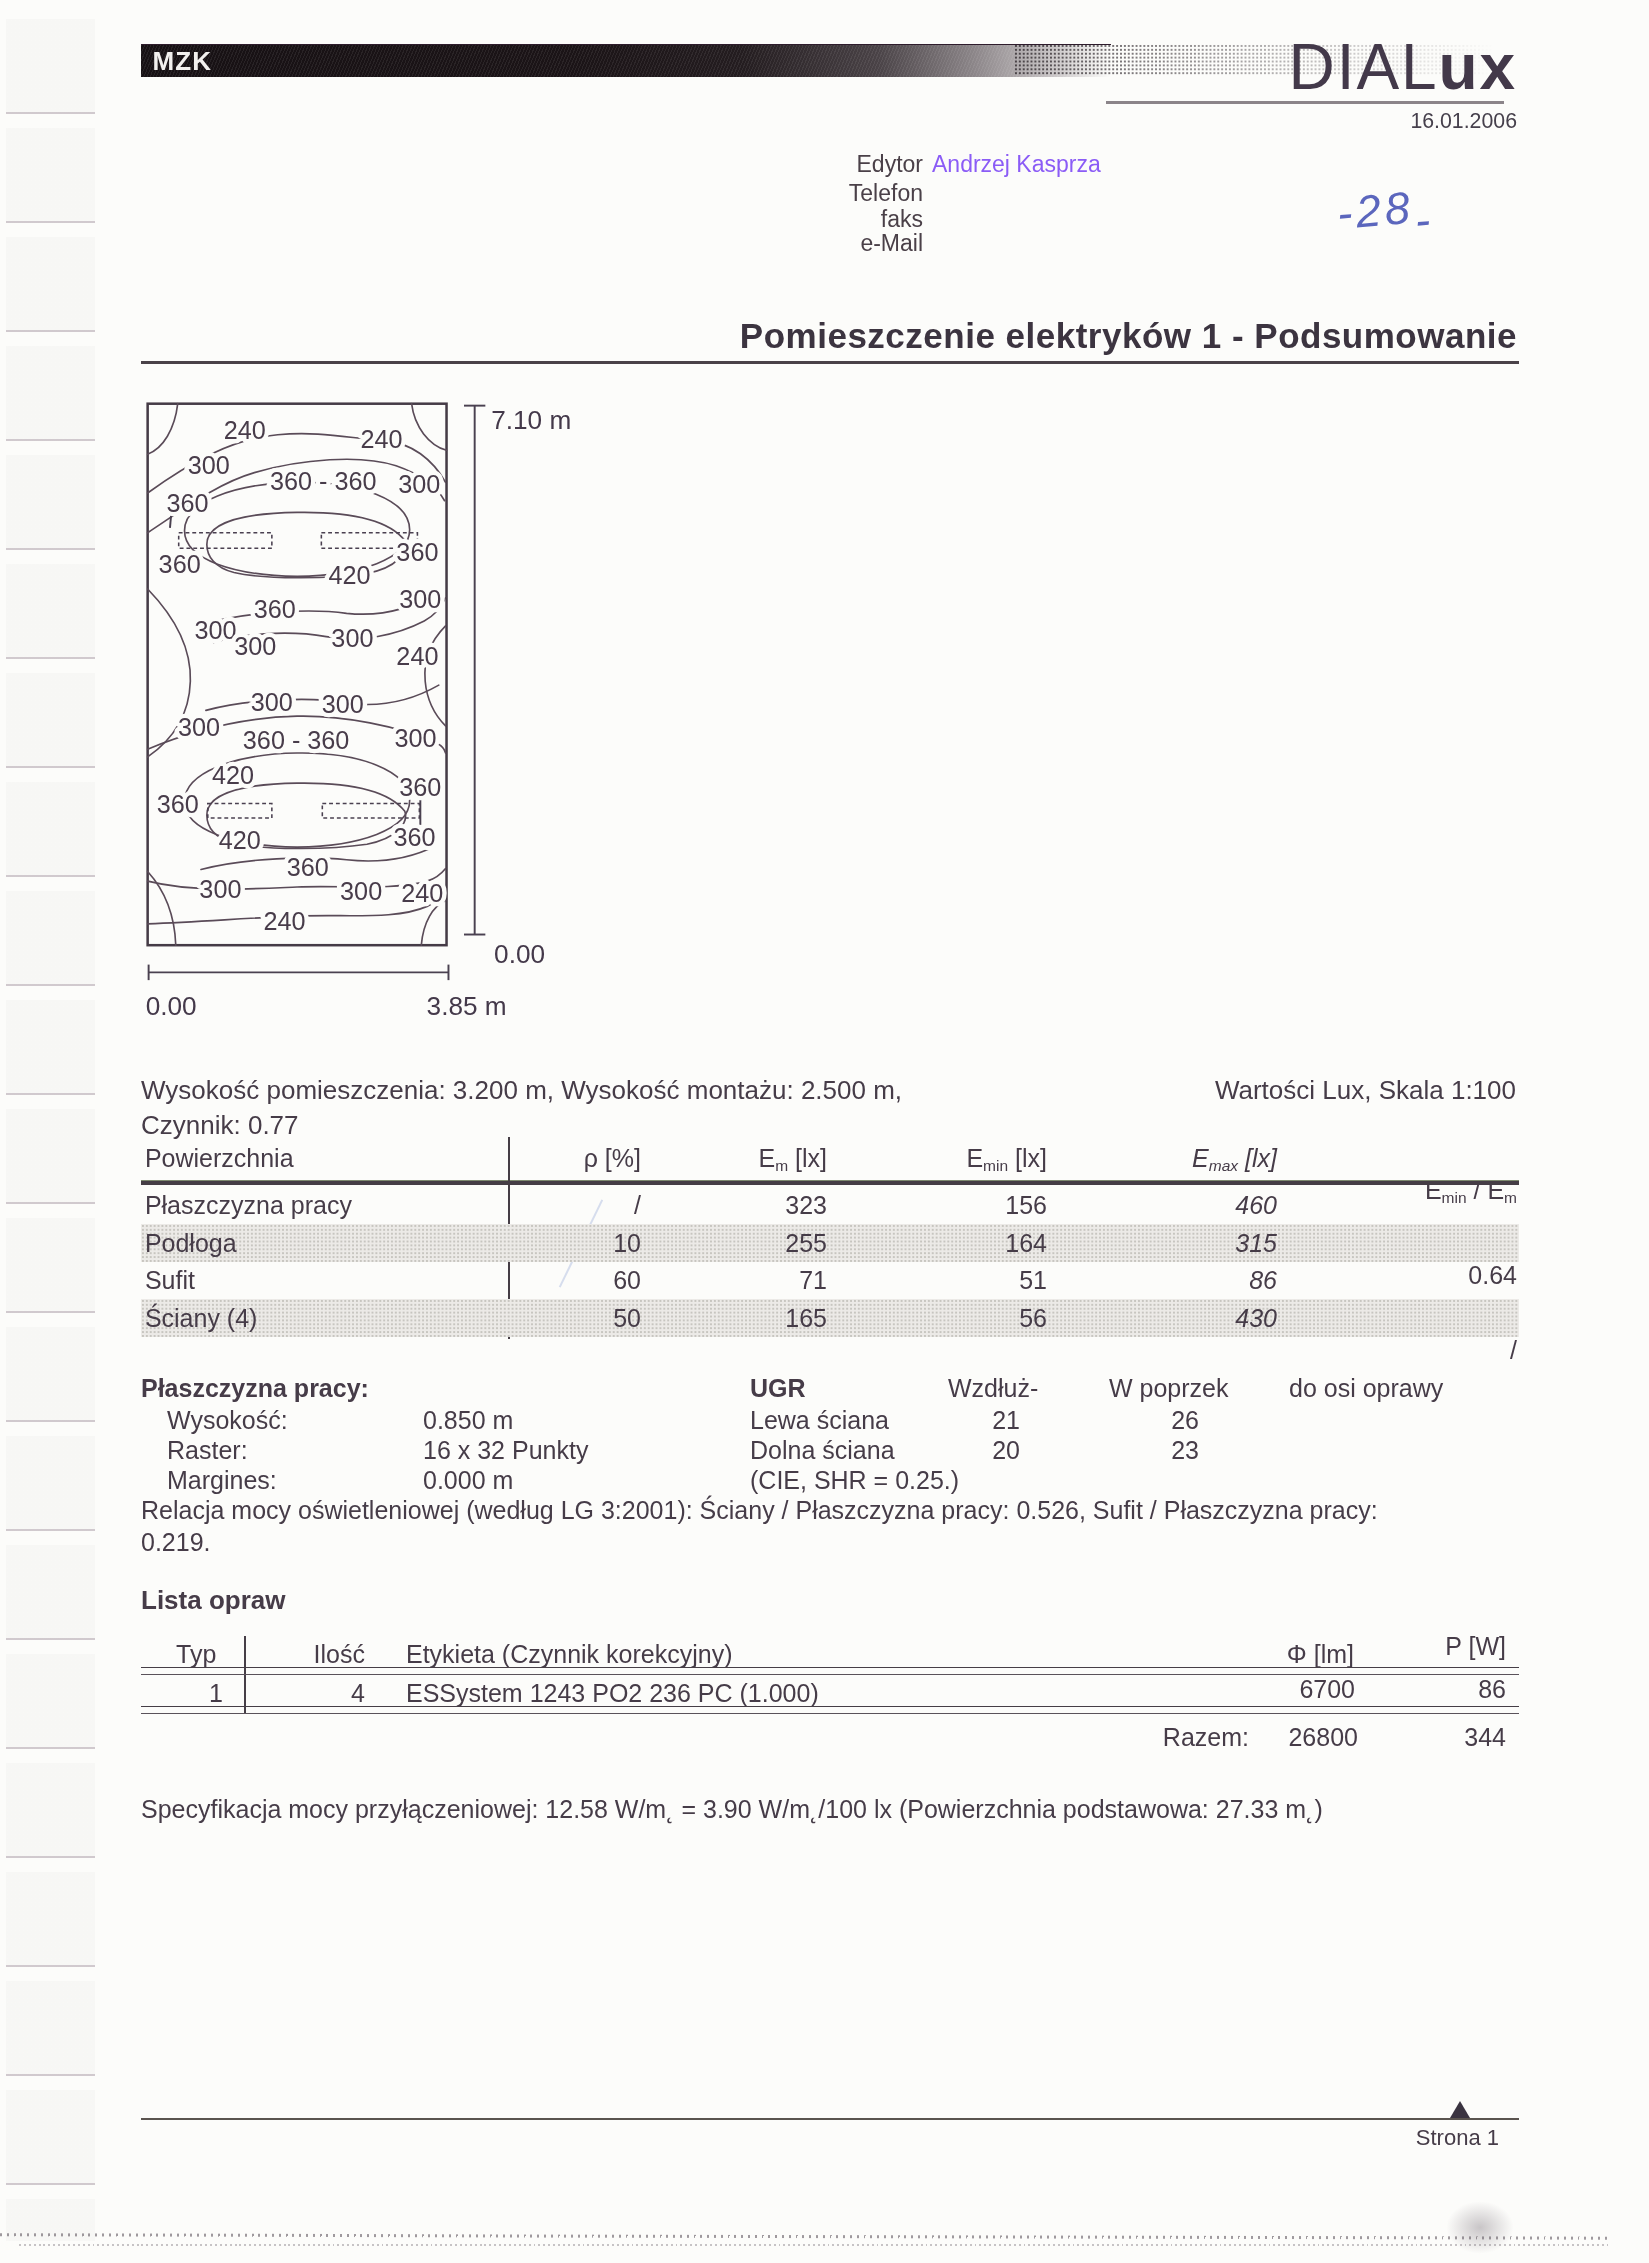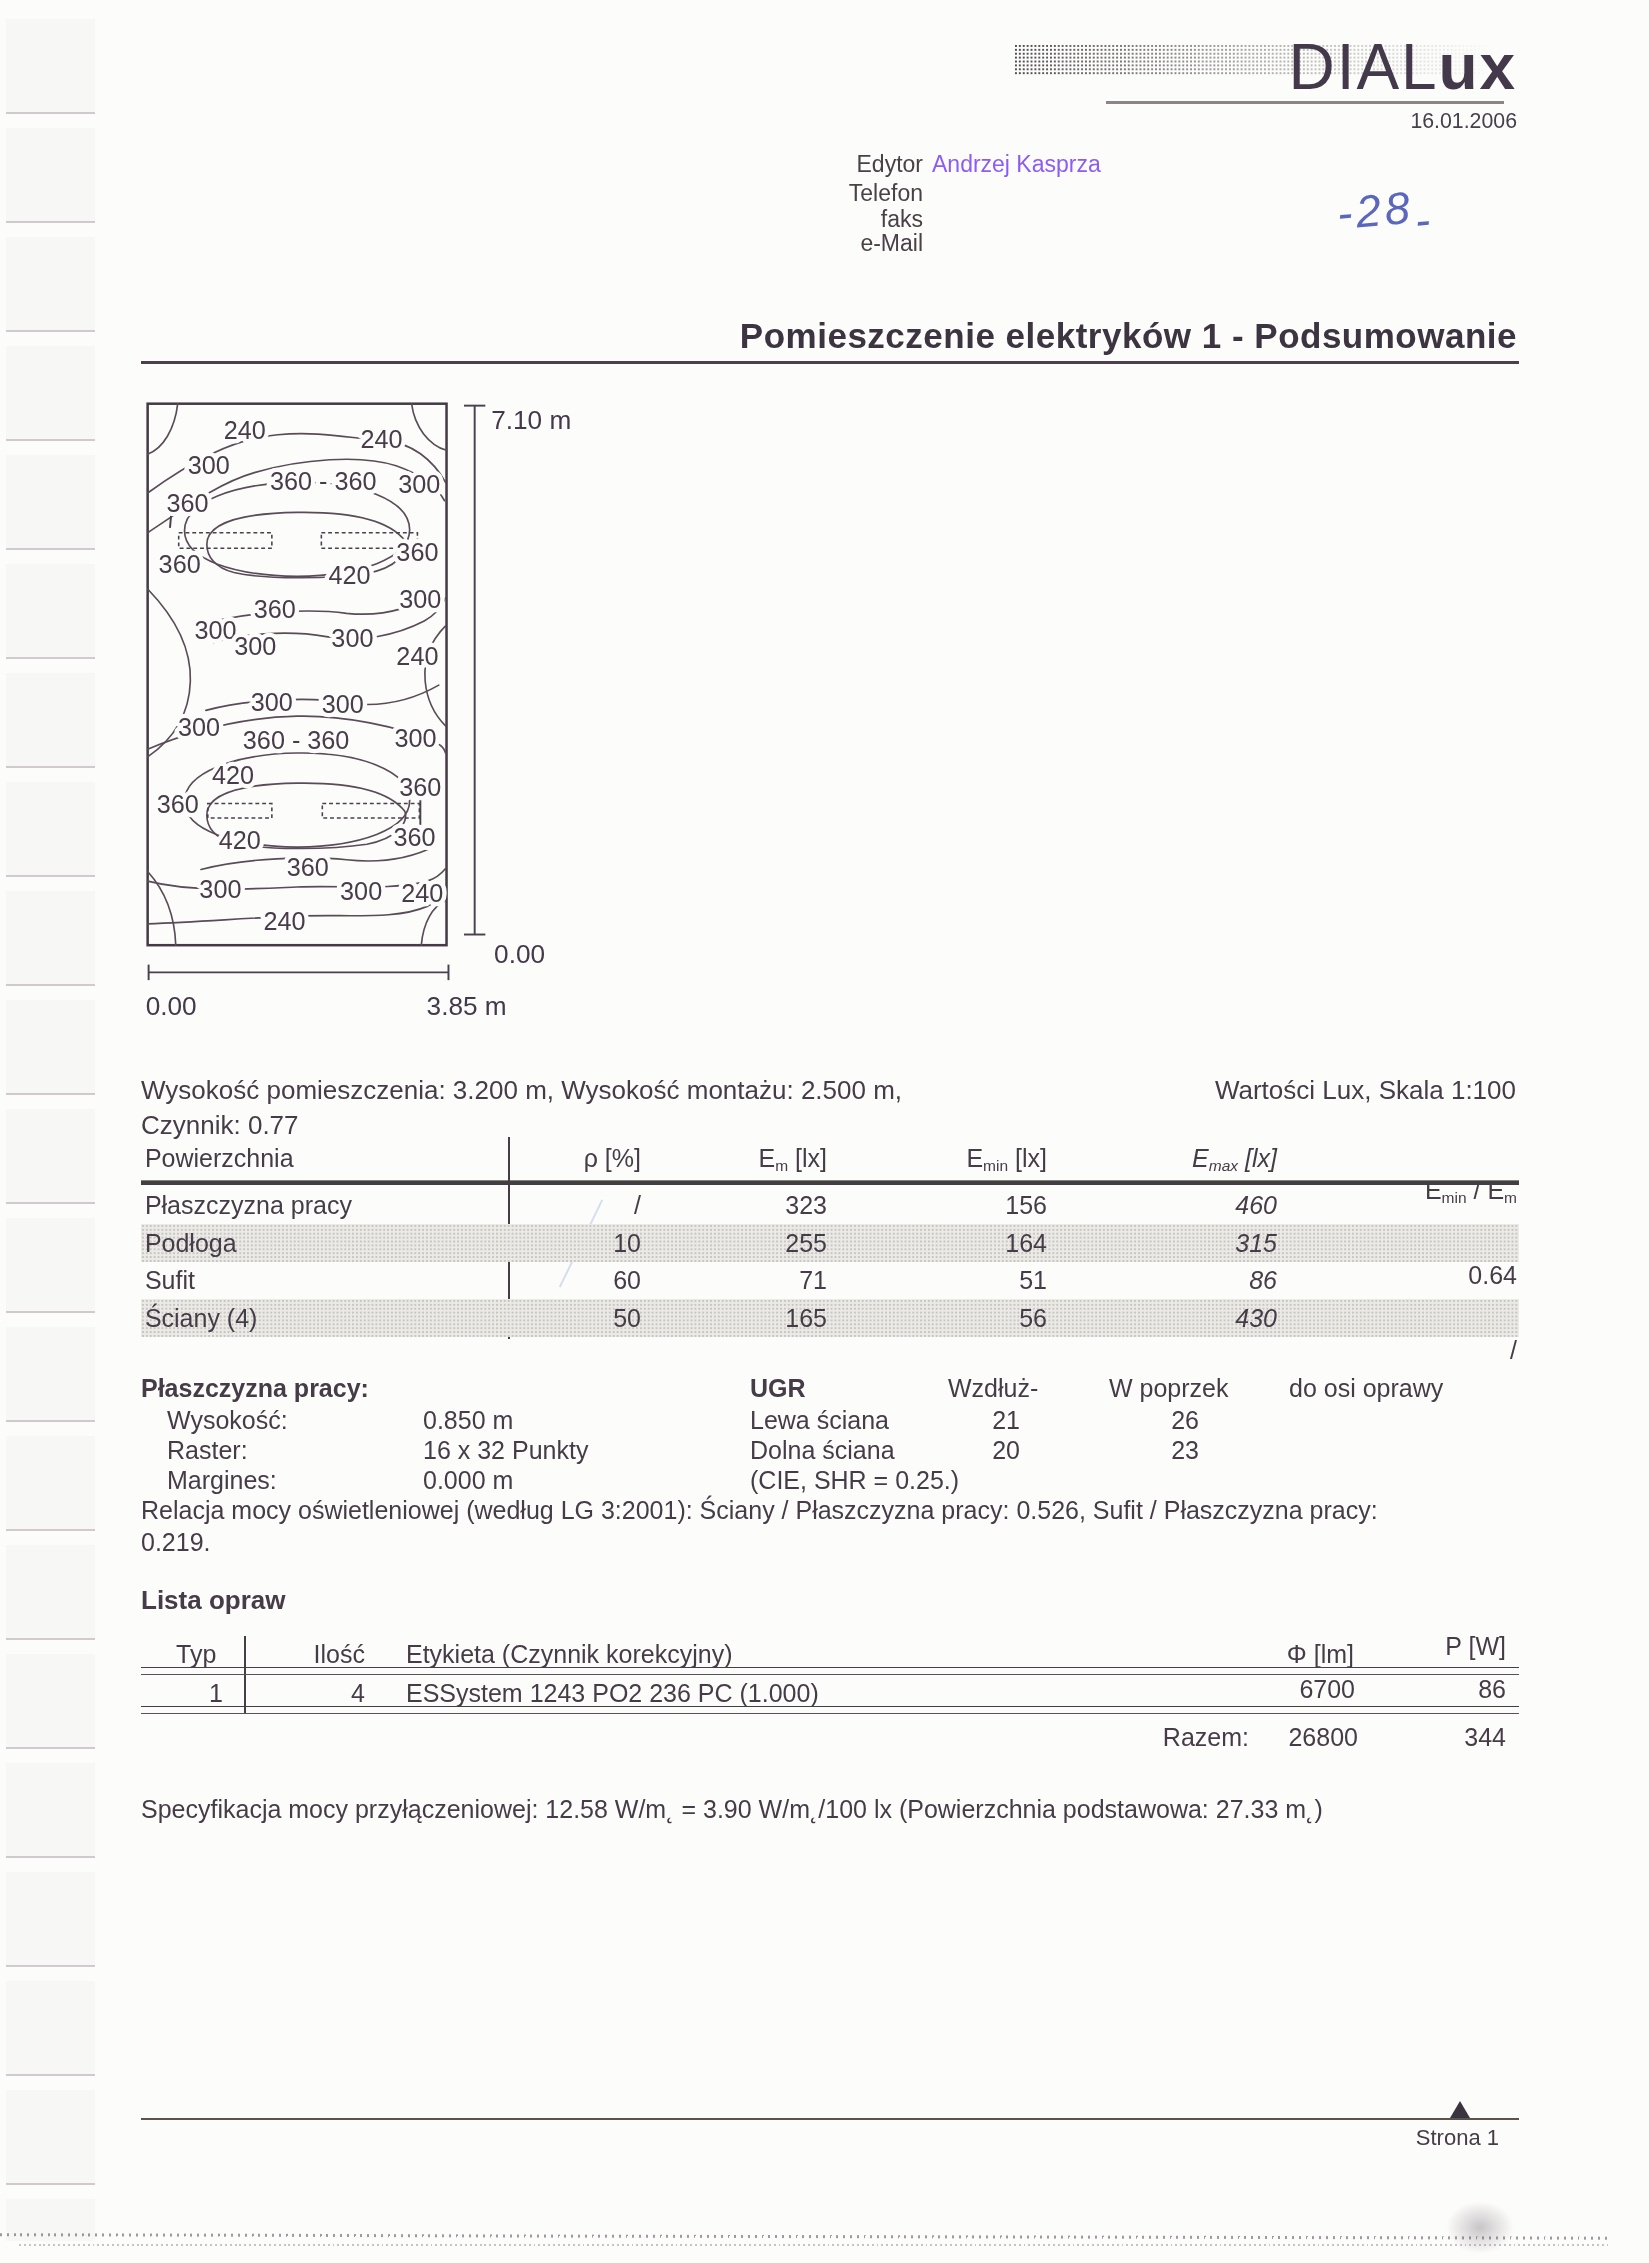--- a/index.html
+++ b/index.html
@@ -91,20 +91,23 @@
 <body>
 
 <div class="page">
 
   <div class="abs left-tabs"></div>
   <div class="abs bottom-noise"></div>
   <div class="abs bottom-noise2"></div>
   <div class="abs corner-smudge"></div>
   <div class="abs pen-slash"></div>
 
+  <div class="abs mzk-bar">
+    <span class="mzk-text">MZK</span>
+  </div>
   <div class="abs halftone-tail"></div>
   <div class="abs logo-underline"></div>
   <div class="abs logo"><span class="lt">DIAL</span><span class="bd">ux</span></div>
   <div class="abs date t22">16.01.2006</div>
 
   <div class="abs ed-label t24" style="top:151px">Edytor</div>
   <div class="abs ed-value t24" style="top:151px">Andrzej Kasprza</div>
   <div class="abs ed-label t24" style="top:180px">Telefon</div>
   <div class="abs ed-label t24" style="top:206px">faks</div>
   <div class="abs ed-label t24" style="top:230px">e-Mail</div>

